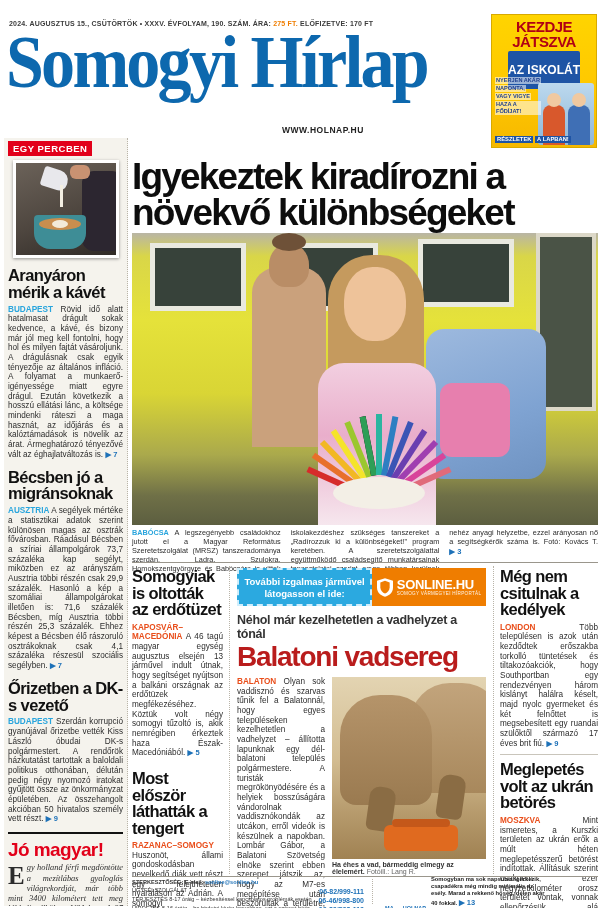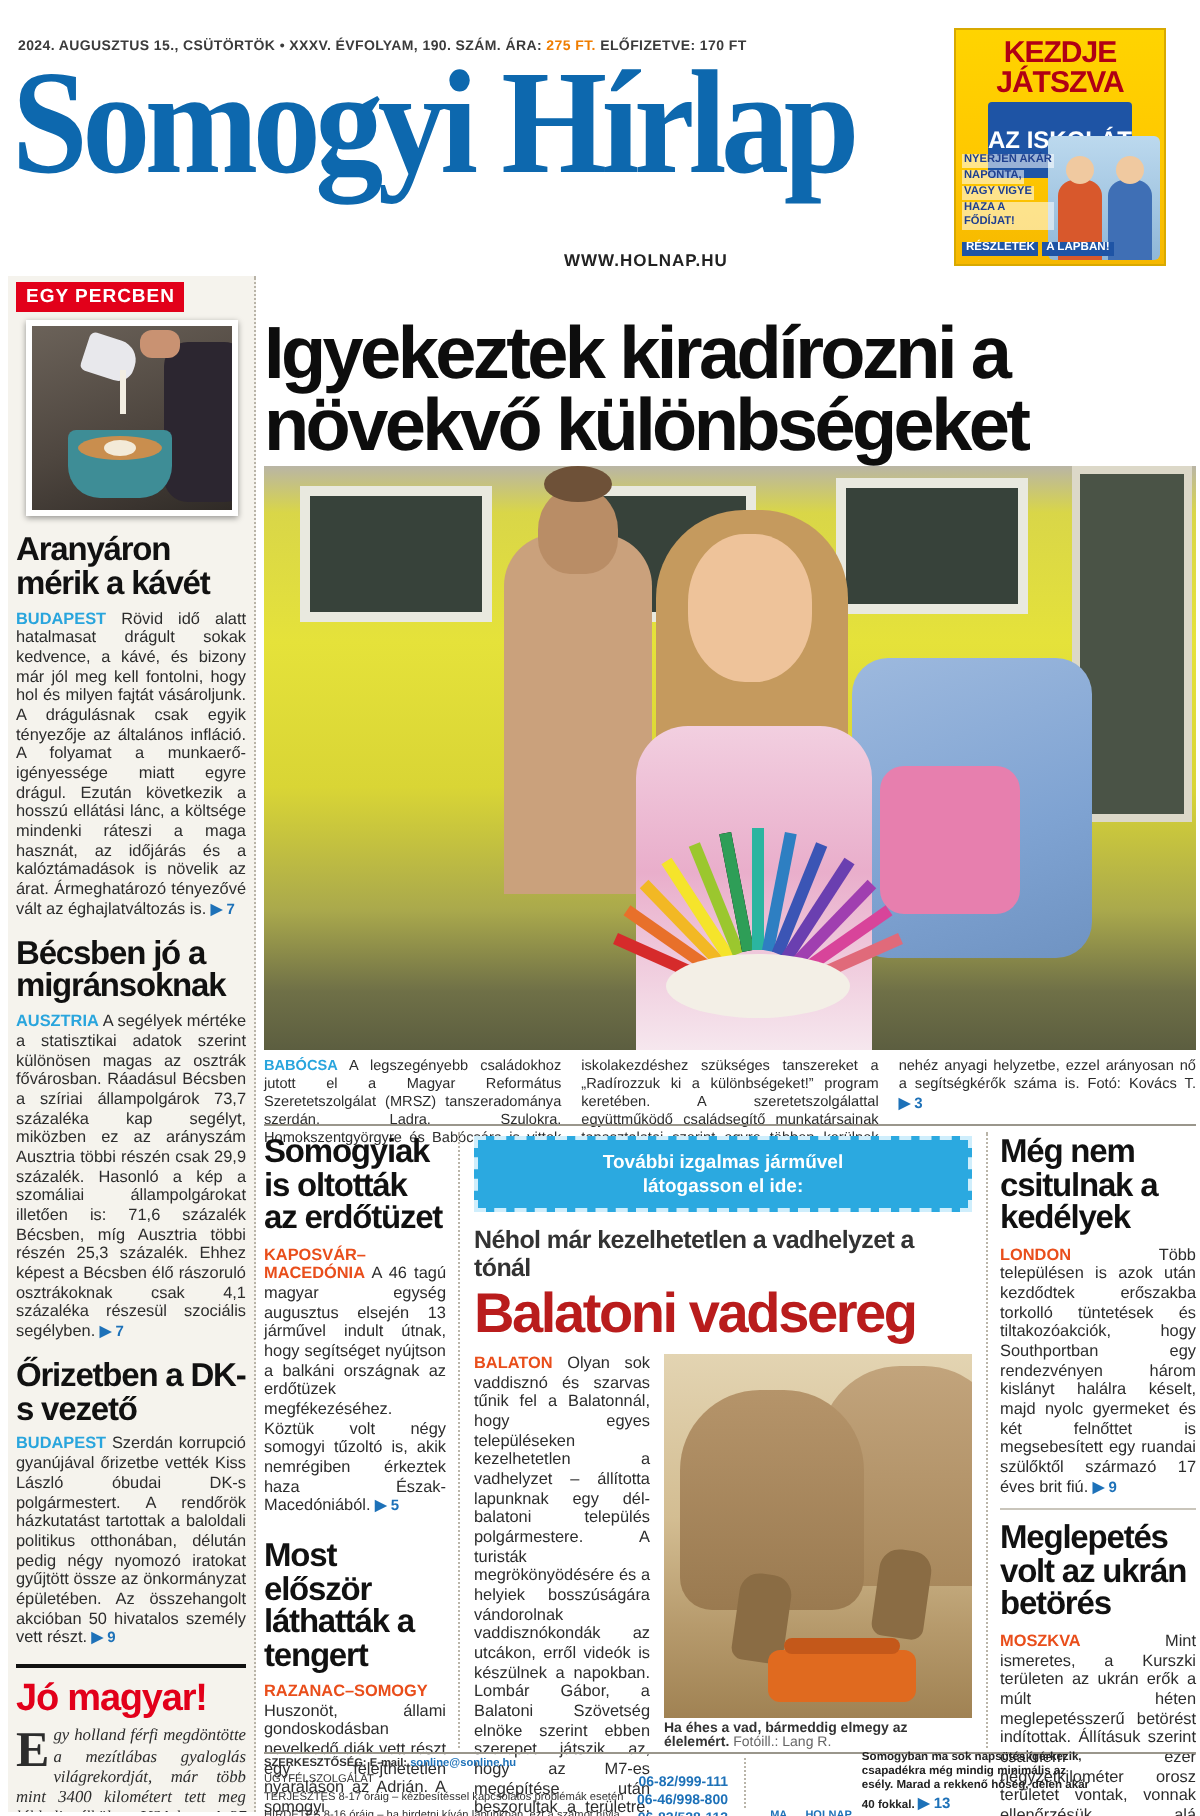--- a/index.html
+++ b/index.html
@@ -6,21 +6,21 @@
   .page{position:relative;width:600px;height:908px;background:#fff;overflow:hidden;
         font-family:"Liberation Sans",sans-serif;color:#222;}
   
   .dateline{position:absolute;top:20px;left:9px;font-size:7px;font-weight:bold;color:#3b3b3b;letter-spacing:.2px;}
   .dateline .price{color:#ef7d00;}
   .masthead{position:absolute;top:26px;left:6px;width:486px;font-family:"Liberation Serif",serif;
             font-weight:bold;font-size:74px;letter-spacing:-3px;color:#0d68ae;line-height:.98;
             transform:scaleX(.92);transform-origin:left top;white-space:nowrap;}
   .website{position:absolute;top:125px;left:282px;font-size:8.5px;font-weight:bold;color:#222;letter-spacing:.5px;}
   
-  .ad{position:absolute;top:14px;right:17px;width:106px;height:119px;background:linear-gradient(180deg,#ffd400 0%,#ffc800 55%,#f6b800 100%);
+  .ad{position:absolute;top:14px;right:3px;width:106px;height:134px;background:linear-gradient(180deg,#ffd400 0%,#ffc800 55%,#f6b800 100%);
       border:1px solid #d8a900;box-sizing:border-box;overflow:hidden;}
   .ad-t1,.ad-t2{font-size:15px;font-weight:bold;color:#b00014;text-align:center;letter-spacing:-.5px;line-height:1;}
   .ad-t1{margin-top:4px;} 
   .ad-t2{color:#b00014;}
   .ad-ribbon{margin:2px auto 0;width:72px;background:#1e54a5;color:#fff;font-size:12px;font-weight:bold;
              text-align:center;padding:12px 0;border-radius:2px;}
   .ad-kids{position:absolute;right:2px;bottom:2px;width:56px;height:62px;background:linear-gradient(180deg,#bcd9ee,#8fb7d8);border-radius:3px;}
   .kid{position:absolute;bottom:0;width:22px;height:40px;background:#3f6fb5;border-radius:8px 8px 0 0;}
   .kid::before{content:"";position:absolute;top:-12px;left:4px;width:14px;height:14px;border-radius:50%;background:#f0c9a0;}
   .kid.k1{left:5px;background:#d8582c;}
@@ -226,20 +226,30 @@
       <h3 style="margin-top:12px;">Most először láthatták a tengert</h3>
       <p><span class="tag red">RAZANAC–SOMOGY</span> <span>Huszonöt, állami gondoskodásban nevelkedő diák vett részt egy felejthetetlen nyaraláson az Adrián. A somogyi Gyermekvédelmi Központ „Az óperenciás tengeren is túl” címmel benyújtott pályázatában nyert erre támogatást.</span> </p>
     </div>
 
     <div class="center">
       <div class="banner">
         <div class="banner-blue">
           <div>További izgalmas járművel</div>
           <div>látogasson el ide:</div>
         </div>
+        <div class="banner-orange">
+          <svg width="16" height="19" viewBox="0 0 24 28">
+              <path d="M12 0 L24 4 V14 C24 22 18 26 12 28 C6 26 0 22 0 14 V4 Z" fill="#ffffff"></path>
+              <path d="M12 4 L19 6.5 V13.5 C19 18.5 15.5 21.5 12 23 C8.5 21.5 5 18.5 5 13.5 V6.5 Z" fill="#ef7d00"></path>
+            </svg>
+          <div>
+            <div class="b-brand">SONLINE.HU</div>
+            <div class="b-sub"><span>SOMOGY VÁRMEGYEI</span> <span>HÍRPORTÁL</span></div>
+          </div>
+        </div>
       </div>
       <div class="center-subhead">Néhol már kezelhetetlen a vadhelyzet a tónál</div>
       <h2 class="center-head">Balatoni vadsereg</h2>
       <div class="center-article">
         <p class="txt"><span class="tag red">BALATON</span> <span>Olyan sok vaddisznó és szarvas tűnik fel a Balatonnál, hogy egyes településeken kezelhetetlen a vadhelyzet – állította lapunknak egy dél-balatoni település polgármestere. A turisták megrökönyödésére és a helyiek bosszúságára vándorolnak vaddisznókondák az utcákon, erről videók is készülnek a napokban. Lombár Gábor, a Balatoni Szövetség elnöke szerint ebben szerepet játszik az, hogy az M7-es megépítése után beszorultak a területre, mert az autópálya elválasztja őket a Nagyberektől. Mások úgy látják, a vadakkal a Balatonnál együtt kell élni, de célszerű a nyaralókban keletkezett szemetet kiemelt figyelemmel kezelni.</span> </p>
         <div class="cp-wrap">
           <div class="cphoto">
             <div class="deer d2">
                 <div class="deer-head"></div>
               </div>

